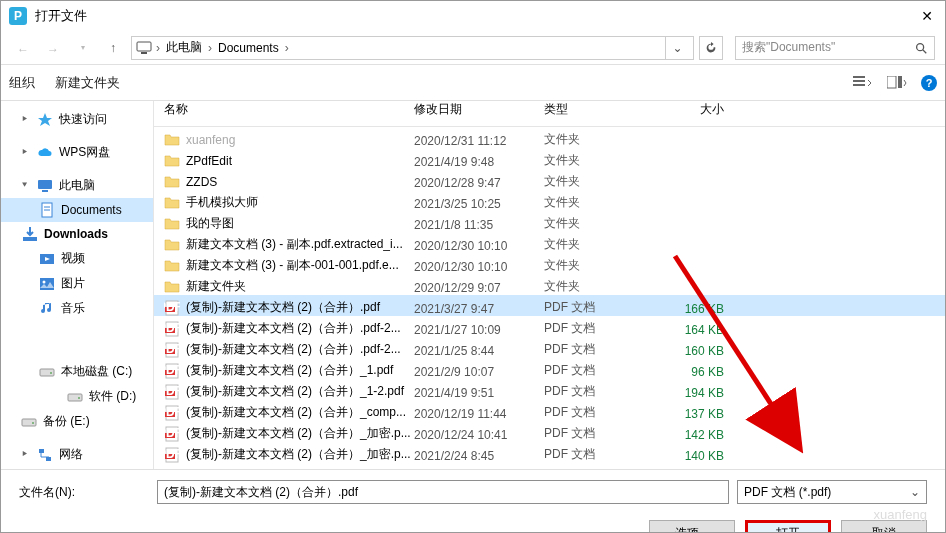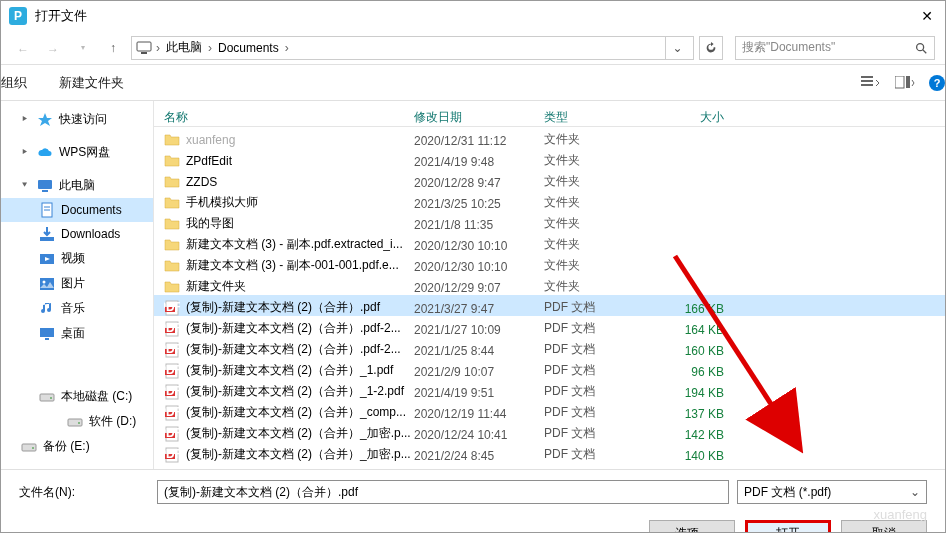--- a/index.html
+++ b/index.html
@@ -12,33 +12,33 @@
 .nav-btn{width:24px;height:24px;display:flex;align-items:center;justify-content:center;color:#555}
 .nav-btn.disabled{color:#bbb}
 .breadcrumb{flex:1;height:24px;border:1px solid #ccc;display:flex;align-items:center;padding:0 4px;gap:2px;background:#fff}
 .breadcrumb .bc-icon{width:16px;height:16px;display:flex;align-items:center;justify-content:center}
 .breadcrumb .sep{color:#666;padding:0 2px}
 .breadcrumb .crumb{padding:0 2px}
 .bc-drop{width:24px;height:22px;display:flex;align-items:center;justify-content:center;border-left:1px solid #ccc;margin-left:auto;color:#555}
 .bc-refresh{width:24px;height:24px;border:1px solid #ccc;display:flex;align-items:center;justify-content:center;margin-left:-1px}
 .search{width:200px;height:24px;border:1px solid #ccc;display:flex;align-items:center;padding:0 6px;margin-left:6px;color:#888}
 .search .sicon{margin-left:auto;color:#555}
-.toolbar{height:36px;display:flex;align-items:center;padding:0 0;gap:32px;border-bottom:1px solid #e0e0e0;background:#fff}
+.toolbar{height:36px;display:flex;align-items:center;padding:0 8px;gap:20px;border-bottom:1px solid #e0e0e0;background:#fff}
 .toolbar .tbtn{color:#1a1a1a;font-size:13px}
 .toolbar .right{margin-left:auto;display:flex;align-items:center;gap:14px}
 .toolbar .vicon{color:#666}
 .help-icon{width:16px;height:16px;border-radius:50%;background:#0078d7;color:#fff;display:flex;align-items:center;justify-content:center;font-size:11px;font-weight:bold}
 .body{display:flex;height:368px}
 .sidebar{width:152px;padding:6px 0;overflow:hidden}
 .sb-item{display:flex;align-items:center;gap:6px;padding:4px 8px 4px 20px;font-size:13px;cursor:pointer}
 .sb-item.sel{background:#cde8ff}
 .sb-item .exp{width:10px;color:#666;font-size:9px}
 .sb-ico{width:16px;height:16px;display:flex;align-items:center;justify-content:center}
 .filepane{flex:1;display:flex;flex-direction:column;border-left:1px solid #e5e5e5}
-.colhead{display:flex;height:26px;align-items:flex-end;border-bottom:1px solid #e5e5e5;color:#0f766e}
+.colhead{display:flex;height:26px;align-items:flex-start;border-bottom:1px solid #e5e5e5;color:#000000}
 .col-name{width:260px;padding-left:10px}
 .col-date{width:130px}
 .col-type{width:110px}
 .col-size{width:90px;text-align:right;padding-right:20px}
 .filelist{flex:1;overflow:hidden}
 .row{display:flex;align-items:flex-end;height:21px;cursor:pointer}
 .row.sel{background:#cde8ff}
 .row .c-name{width:260px;padding-left:10px;display:flex;align-items:center;gap:6px;white-space:nowrap;overflow:hidden}
 .row .c-date{width:130px;color:#555}
 .row .c-type{width:110px;color:#555}
@@ -164,21 +164,21 @@
       <div class="sb-item sel" style="padding-left: 38px;">
         <span class="sb-ico">
           <svg viewBox="0 0 16 16">
             <rect x="3" y="1" width="10" height="14" fill="#fff" stroke="#3b84d6"></rect>
             <line x1="5" y1="5" x2="11" y2="5" stroke="#3b84d6"></line>
             <line x1="5" y1="8" x2="11" y2="8" stroke="#3b84d6"></line>
           </svg>
         </span>
         <span>Documents</span>
       </div>
-      <div class="sb-item" style="padding-left: 38px;">
+      <div class="sb-item" style="padding-left: 21px; font-weight: bold;">
         <span class="sb-ico">
           <svg viewBox="0 0 16 16">
             <path d="M8 1v8m-3-3l3 3 3-3M2 12h12v2H2z" fill="none" stroke="#3b84d6" stroke-width="2"></path>
           </svg>
         </span>
         <span>Downloads</span>
       </div>
       <div class="sb-item" style="padding-left: 38px;">
         <span class="sb-ico">
           <svg viewBox="0 0 16 16">
@@ -198,29 +198,20 @@
         </span>
         <span>图片</span>
       </div>
       <div class="sb-item" style="padding-left: 38px;">
         <span class="sb-ico">
           <svg viewBox="0 0 16 16">
             <path d="M6 2v8a2 2 0 1 1-2-2V4l8-2v7a2 2 0 1 1-2-2V2z" fill="#3b84d6"></path>
           </svg>
         </span>
         <span>音乐</span>
-      </div>
-      <div class="sb-item" style="padding-left: 38px;">
-        <span class="sb-ico">
-          <svg viewBox="0 0 16 16">
-            <rect x="1" y="2" width="14" height="9" fill="#3b84d6"></rect>
-            <rect x="6" y="12" width="4" height="2" fill="#3b84d6"></rect>
-          </svg>
-        </span>
-        <span>桌面</span>
       </div>
       <div class="sb-item" style="padding-left: 38px; margin-top: 38px;">
         <span class="sb-ico">
           <svg viewBox="0 0 16 16">
             <rect x="1" y="5" width="14" height="7" rx="1" fill="#ddd" stroke="#999"></rect>
             <circle cx="12" cy="9" r="1" fill="#6a6"></circle>
           </svg>
         </span>
         <span>本地磁盘 (C:)</span>
       </div>

